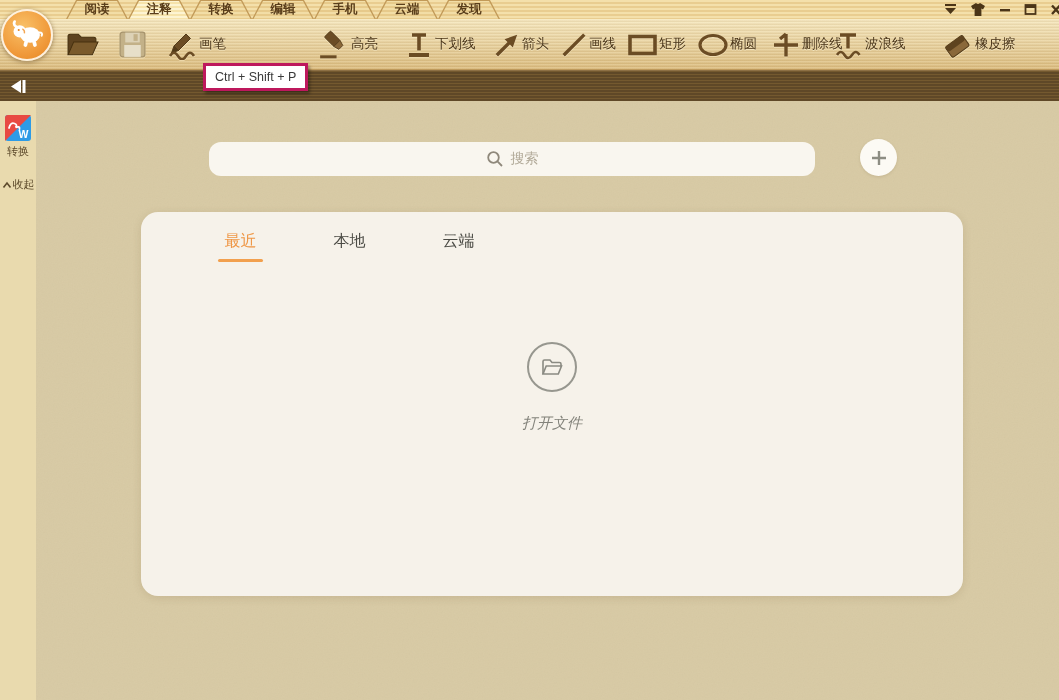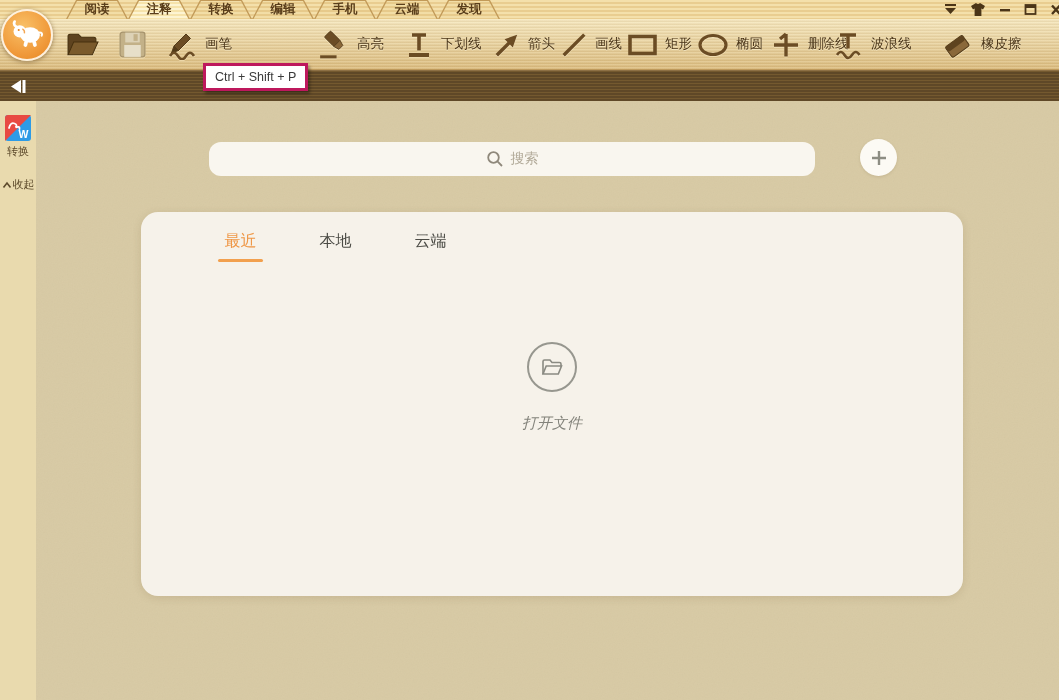--- a/index.html
+++ b/index.html
@@ -24,21 +24,21 @@
   .win-controls{position:absolute;top:2px;right:-3px;display:flex;gap:13px;
     align-items:center;height:14px;z-index:30;}
   .win-controls svg{display:block;}
 
   
   .toolbar{position:absolute;top:19px;left:0;width:100%;height:51px;
     background:
       repeating-linear-gradient(180deg,rgba(255,252,235,.14) 0 1px,rgba(125,88,36,.09) 2px 3px),
       linear-gradient(180deg,#f6e8c0,#dcbd80);
     border-bottom:1px solid #bf9a5c;box-sizing:border-box;}
-  .tb{position:absolute;top:0;height:50px;display:flex;align-items:center;gap:6px;}
+  .tb{position:absolute;top:0;height:50px;display:flex;align-items:center;gap:0;}
   .tb .lbl{font-size:13.5px;color:#4a3519;text-shadow:0 1px 0 rgba(255,248,220,.55);white-space:nowrap;}
   .tb svg{filter:drop-shadow(0 1px 0 rgba(255,242,205,.5));}
 
   
   .logo{position:absolute;left:1px;top:9px;width:52px;height:52px;border-radius:50%;
     background:radial-gradient(circle at 42% 34%,#f9c168,#f09a3b 62%,#e5841f);
     border:2px solid rgba(255,250,238,.9);box-sizing:border-box;
     box-shadow:0 1px 5px rgba(85,55,15,.55);z-index:40;
     display:flex;align-items:center;justify-content:center;}
 
@@ -73,21 +73,21 @@
   .search-hint{position:absolute;inset:0;display:flex;align-items:center;justify-content:center;
     gap:7px;pointer-events:none;}
   .search-hint span{font-size:14px;color:#b2aa99;}
 
   .add-btn{position:absolute;left:860px;top:139px;width:37px;height:37px;border-radius:50%;
     background:#fcfaf4;display:flex;align-items:center;justify-content:center;z-index:10;
     box-shadow:0 1px 3px rgba(120,100,60,.18);cursor:pointer;}
 
   .card{position:absolute;left:141px;top:212px;width:822px;height:384px;z-index:10;
     background:#f6f2ea;border-radius:17px;box-shadow:0 2px 8px rgba(110,90,50,.16);}
-  .card-tabs{display:flex;gap:50px;padding:19px 0 0 77px;}
+  .card-tabs{display:flex;gap:64px;padding:19px 0 0 77px;}
   .ctab{display:flex;flex-direction:column;align-items:center;cursor:pointer;}
   .ctab .txt{font-size:16px;color:#4b4b45;}
   .ctab .ul{width:45px;height:3px;border-radius:2px;margin-top:7px;background:transparent;}
   .ctab.active .txt{color:#ef9746;}
   .ctab.active .ul{background:#f2a04e;}
 
   .empty{position:absolute;left:0;right:0;top:130px;display:flex;flex-direction:column;align-items:center;font-style:italic;}
   .empty .ring{width:50px;height:50px;border-radius:50%;border:2px solid #97978f;box-sizing:border-box;
     display:flex;align-items:center;justify-content:center;cursor:pointer;background:transparent;}
   .empty .cap{margin-top:22px;font-size:15px;color:#83837b;}

